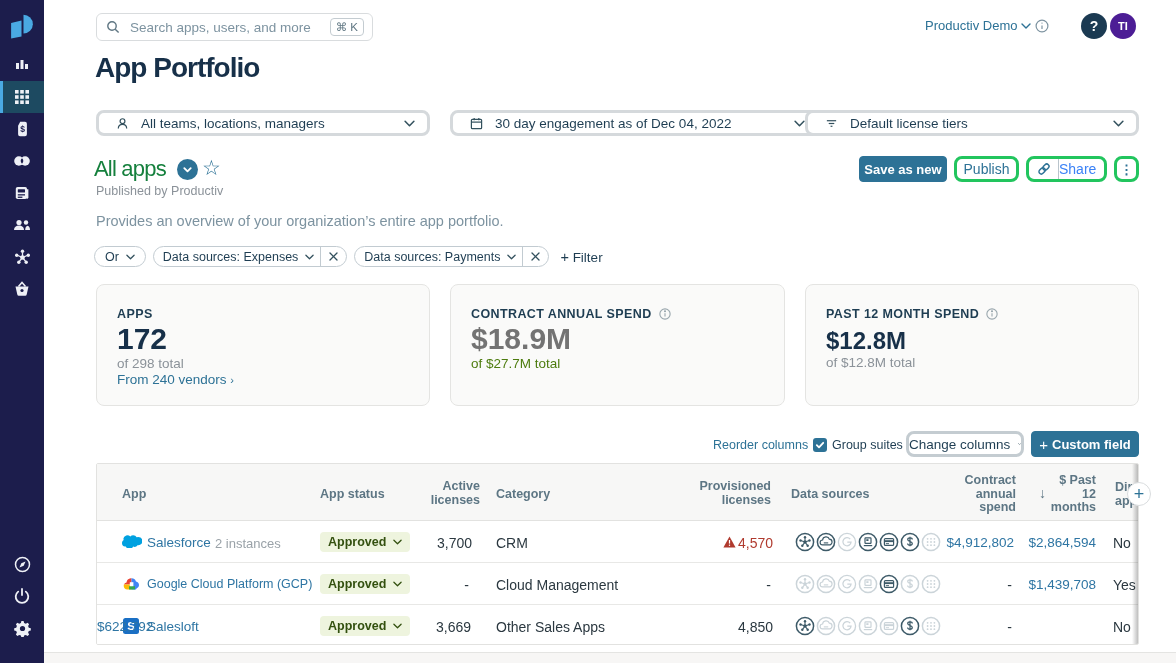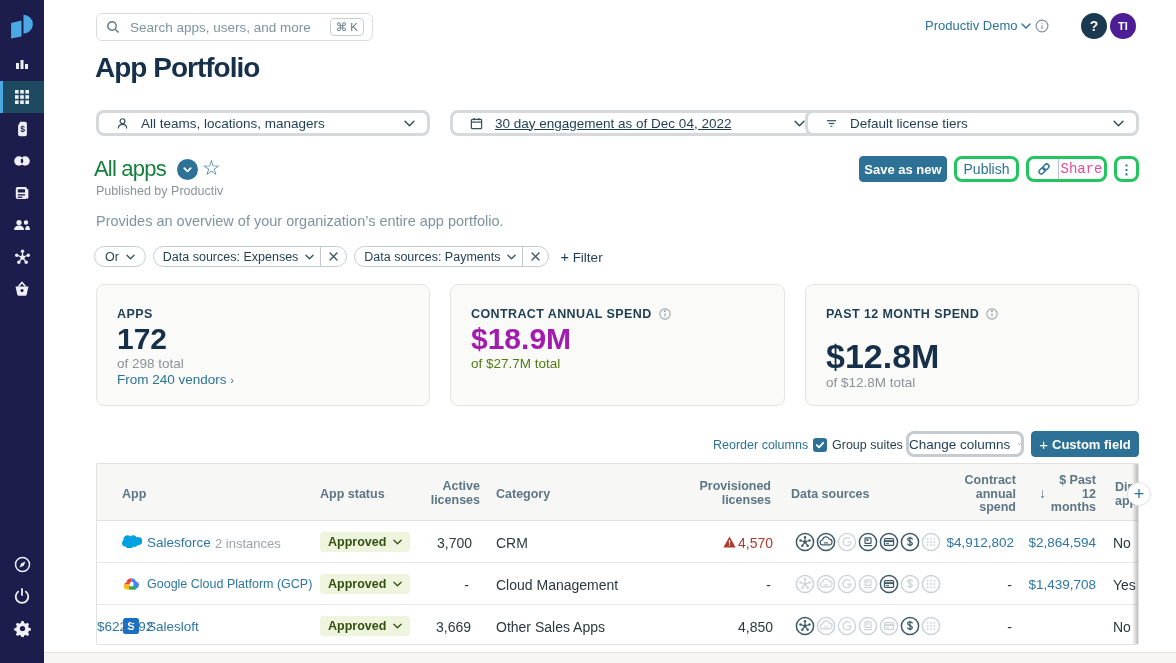--- a/index.html
+++ b/index.html
@@ -224,21 +224,21 @@
   <div class="abs outbtn" style="left:96px; top:110px; width:334px; height:26px; border-color:#d5d9dc; justify-content:flex-start;">
     <svg style="margin-left:17px;" width="13" height="13" viewBox="0 0 14 14" fill="none" stroke="#33515e" stroke-width="1.3">
         <circle cx="7" cy="4.5" r="2.6"></circle>
         <path d="M2.5 12.5 C2.5 9.5 4.5 8 7 8 C9.5 8 11.5 9.5 11.5 12.5"></path>
       </svg>
     <span style="margin-left:12px; font-size:13.5px; color:#1e3d52;">All teams, locations, managers</span>
     <svg style="margin-left:auto; margin-right:12px; color:#33515e;" width="11" height="7" viewBox="0 0 10 6">
         <use href="#chev"></use>
       </svg>
   </div>
-  <div class="abs outbtn" style="left:450px; top:110px; width:370px; height:26px; border-color:#d5d9dc; justify-content:flex-start;text-decoration:underline;">
+  <div class="abs outbtn" style="left:450px; top:110px; width:370px; height:26px; border-color:#d5d9dc; justify-content:flex-start;">
     <svg style="margin-left:17px;" width="13" height="13" viewBox="0 0 14 14" fill="none" stroke="#33515e" stroke-width="1.3">
         <rect x="1.5" y="2.5" width="11" height="10" rx="1"></rect>
         <line x1="1.5" y1="5.5" x2="12.5" y2="5.5"></line>
         <line x1="4.5" y1="1" x2="4.5" y2="3.5"></line>
         <line x1="9.5" y1="1" x2="9.5" y2="3.5"></line>
       </svg>
     <span style="margin-left:12px; font-size:13.5px; color:#1e3d52;">30 day engagement as of Dec 04, 2022</span>
     <svg style="margin-left:auto; margin-right:12px; color:#33515e;" width="11" height="7" viewBox="0 0 10 6">
         <use href="#chev"></use>
       </svg>
@@ -268,21 +268,21 @@
   <div class="abs outbtn" style="left:954px; top:156px; width:65px; height:26px; color:#2d7296;">Publish</div>
   <div class="abs outbtn" style="left:1026px; top:156px; width:81px; height:26px; padding:0;">
     <span style="width:30px; display:flex; align-items:center; justify-content:center; border-right:1px solid #b9c4cb; height:100%;">
       <svg width="14" height="14" viewBox="0 0 14 14" fill="none" stroke="#2d7296" stroke-width="1.5">
           <g transform="rotate(45 7 7)">
             <rect x="4.7" y="0.9" width="4.6" height="6.8" rx="2.3"></rect>
             <rect x="4.7" y="6.3" width="4.6" height="6.8" rx="2.3"></rect>
           </g>
         </svg>
     </span>
-    <span style="flex:1; text-align:center; color:#ec4899;font-family:Liberation Mono, monospace;">Share</span>
+    <span style="flex:1; color:#3b82f6;">Share</span>
   </div>
   <div class="abs outbtn" style="left:1114px; top:156px; width:25px; height:26px; color:#2d7296; font-weight:bold; font-size:13px;">⋮</div>
 
   <div class="abs" style="left:96px; top:213px; font-size:14.5px; color:#7d93a0;">Provides an overview of your organization’s entire app portfolio.</div>
 
   <div class="abs" id="pills" style="left:94px; top:246px; height:21px; display:flex; align-items:center; gap:7px; font-size:12.5px; color:#1e3d52;">
     <span style="border:1px solid #c2cbd1; border-radius:11px; height:21px; display:flex; align-items:center; padding:0 10px;">Or&nbsp;&nbsp;<svg width="9" height="6" viewBox="0 0 10 6" style="color:#33515e;">
           <use href="#chev"></use>
         </svg></span>
     <span style="border:1px solid #c2cbd1; border-radius:11px; height:21px; display:flex; align-items:center; background:#fff;">
@@ -316,31 +316,31 @@
     <div style="font-size:13.5px; color:#8b9299; margin-top:1px;">of 298 total</div>
     <div style="font-size:13.5px; color:#2d7296; margin-top:1px;">From 240 vendors <span style="font-size:11px;">›</span></div>
   </div>
   <div class="abs" style="left:450px; top:284px; width:335px; height:122px; background:#fafaf9; border:1px solid #e4e4e2; border-radius:8px; padding:20px 20px;">
     <div style="font-size:12.5px; font-weight:bold; color:#1e3d52; letter-spacing:0.4px; margin-top:2px;">CONTRACT ANNUAL SPEND
       <svg style="vertical-align:-2px; margin-left:3px;" width="12" height="12" viewBox="0 0 14 14" fill="none" stroke="#9aa7ae" stroke-width="1.3">
           <circle cx="7" cy="7" r="6"></circle>
           <line x1="7" y1="6" x2="7" y2="10"></line>
           <circle cx="7" cy="3.8" r="0.6" fill="#9aa7ae"></circle>
         </svg></div>
-    <div style="font-size:30px; font-weight:bold; color:#a21caf; margin-top:3px; line-height:1.03;">$18.9M</div>
+    <div style="font-size:30px; font-weight:bold; color:#737373; margin-top:3px; line-height:1.03;">$18.9M</div>
     <div style="font-size:13.5px; color:#4d7c0f; margin-top:1px;">of $27.7M total</div>
   </div>
   <div class="abs" style="left:805px; top:284px; width:334px; height:122px; background:#fafaf9; border:1px solid #e4e4e2; border-radius:8px; padding:20px 20px;">
     <div style="font-size:12.5px; font-weight:bold; color:#1e3d52; letter-spacing:0.4px; margin-top:2px;">PAST 12 MONTH SPEND
       <svg style="vertical-align:-2px; margin-left:3px;" width="12" height="12" viewBox="0 0 14 14" fill="none" stroke="#9aa7ae" stroke-width="1.3">
           <circle cx="7" cy="7" r="6"></circle>
           <line x1="7" y1="6" x2="7" y2="10"></line>
           <circle cx="7" cy="3.8" r="0.6" fill="#9aa7ae"></circle>
         </svg></div>
-    <div style="font-size:34px; font-weight:bold; color:#173049; margin-top:18px; line-height:1.03;">$12.8M</div>
+    <div style="font-size:24px; font-weight:bold; color:#173049; margin-top:8px; line-height:1.03;">$12.8M</div>
     <div style="font-size:13.5px; color:#8b9299; margin-top:1px;">of $12.8M total</div>
   </div>
 
   <div class="abs" style="left:713px; top:438px; font-size:12.5px; color:#2d7296;">Reorder columns</div>
   <div class="abs" style="left:813px; top:438px; width:14px; height:14px; background:#2d7296; border-radius:3px; display:flex; align-items:center; justify-content:center;">
     <svg width="10" height="10" viewBox="0 0 10 10" fill="none" stroke="#fff" stroke-width="1.8" stroke-linecap="round" stroke-linejoin="round">
         <path d="M1.8 5.2 L4 7.4 L8.2 2.8"></path>
       </svg>
   </div>
   <div class="abs" style="left:832px; top:438px; font-size:12.5px; color:#1e3d52;">Group suites</div>

